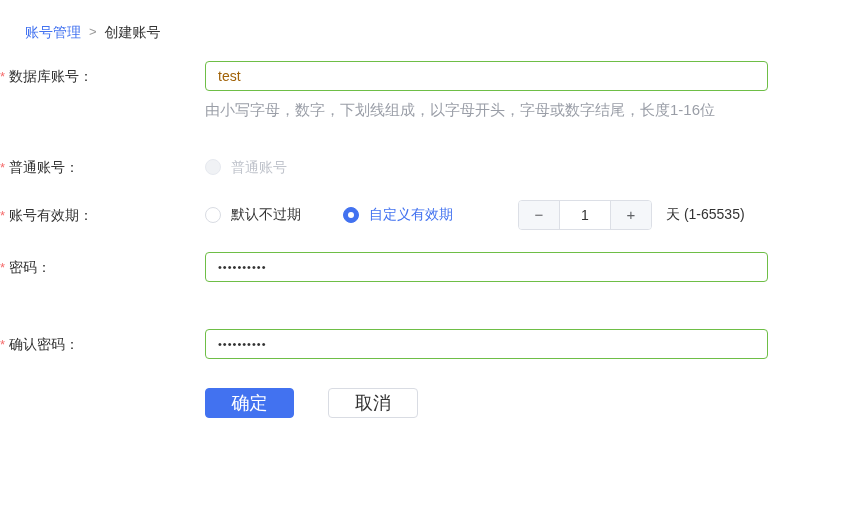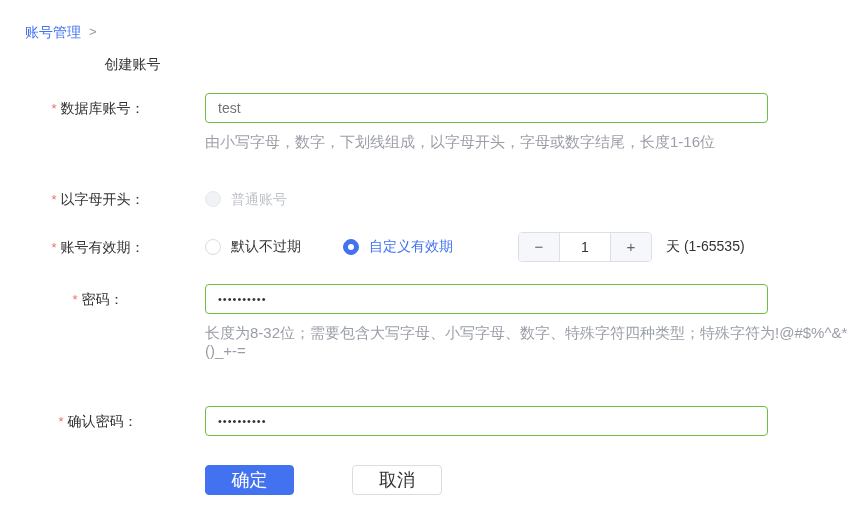--- a/index.html
+++ b/index.html
@@ -10,47 +10,47 @@
     color: #333;
     font-size: 14px;
     overflow: hidden;
   }
   .page { width: 864px; height: 524px; background: #fff; position: relative; }
 
   
   .breadcrumb { padding: 24px 0 0 25px; font-size: 14px; display: flex; align-items: flex-start; gap: 8px; }
   .breadcrumb a { color: #4272f0; text-decoration: none; cursor: pointer; }
   .breadcrumb .sep { color: #999; font-size: 13px; }
-  .breadcrumb .cur { color: #333; margin-top: 32px; }
+  .breadcrumb .cur { color: #333; }
 
   
   .form { margin-top: 19px; }
   .form-row { display: flex; align-items: flex-start; }
   .form-label {
-    width: 196px; text-align: center; flex: 0 0 196px;
+    width: 196px; text-align: left; flex: 0 0 196px;
     line-height: 30px; color: #333; white-space: nowrap;
   }
   .req { color: #f56c6c; margin-right: 4px; font-size: 13px; }
   .form-control { margin-left: 9px; display: flex; align-items: center; }
   .control-col { margin-left: 9px; display: flex; flex-direction: column; }
 
   .row-account { margin-top: 0; }
   .row-type    { margin-top: 38px; }
   .row-tls     { margin-top: 34px; }
   .row-valid   { margin-top: 22px; }
   .row-pass    { margin-top: 21px; }
   .row-confirm { margin-top: 46px; }
   .row-type .form-label, .row-tls .form-label { line-height: 20px; }
   .row-type .form-control, .row-tls .form-control { line-height: 20px; }
   .row-valid .form-label { line-height: 30px; }
 
   .text-input {
     width: 563px; height: 30px;
     border: 1px solid #6ebe46; border-radius: 4px;
-    padding: 0 12px; font-size: 14px; color: #737373;
+    padding: 0 12px; font-size: 14px; color: #a16207;
     outline: none; background: #fff;
     font-family: "Liberation Sans", "DejaVu Sans", sans-serif;
   }
   .password-dots { font-size: 11px; letter-spacing: 1px; color: #333; }
 
   .helper { margin-top: 10px; font-size: 15px; color: #9a9ea7; line-height: 18px; }
 
   
   .radio { display: inline-flex; align-items: center; margin-right: 42px; cursor: pointer; }
   .radio:last-child { margin-right: 0; text-align: center; }
@@ -95,21 +95,21 @@
   .button-row { margin: 28px 0 0 205px; display: flex; align-items: center; }
   .btn {
     height: 30px; border-radius: 4px; font-size: 18px; cursor: pointer;
     font-family: "Liberation Sans", "DejaVu Sans", sans-serif;
   }
   .btn-primary {
     width: 89px; background: #4272f0; color: #fff; border: 1px solid #4272f0;
   }
   .btn-default {
     width: 90px; background: #fff; color: #333; border: 1px solid #d9dce3;
-    margin-left: 58px;
+    margin-left: 34px;
   }
 </style>
 </head>
 <body>
 
 <div class="page">
 
   <div class="breadcrumb">
     <a>账号管理</a>
     <span class="sep">&gt;</span>
@@ -123,21 +123,21 @@
         <span class="req">*</span><span>数据库账号：</span>
       </div>
       <div class="control-col">
         <input class="text-input" type="text" value="test" style="">
         <div class="helper">由小写字母，数字，下划线组成，以字母开头，字母或数字结尾，长度1-16位</div>
       </div>
     </div>
 
     <div class="form-row row-type">
       <div class="form-label">
-        <span class="req">*</span><span>以字母开头：</span>
+        <span class="req">*</span><span>普通账号：</span>
       </div>
       <div class="form-control">
         <label class="radio disabled">
           <span class="radio-circle"></span>
           <span class="radio-label">普通账号</span>
         </label>
       </div>
     </div>
 
 
@@ -162,21 +162,20 @@
         <span class="stepper-unit">天 (1-65535)</span>
       </div>
     </div>
 
     <div class="form-row row-pass">
       <div class="form-label">
         <span class="req">*</span><span>密码：</span>
       </div>
       <div class="control-col">
         <input class="text-input password-dots" type="text" value="••••••••••" style="">
-        <div class="helper">长度为8-32位；需要包含大写字母、小写字母、数字、特殊字符四种类型；特殊字符为!@#$%^&amp;*()_+-=</div>
       </div>
     </div>
 
     <div class="form-row row-confirm">
       <div class="form-label">
         <span class="req">*</span><span>确认密码：</span>
       </div>
       <div class="control-col">
         <input class="text-input password-dots" type="text" value="••••••••••" style="">
       </div>

